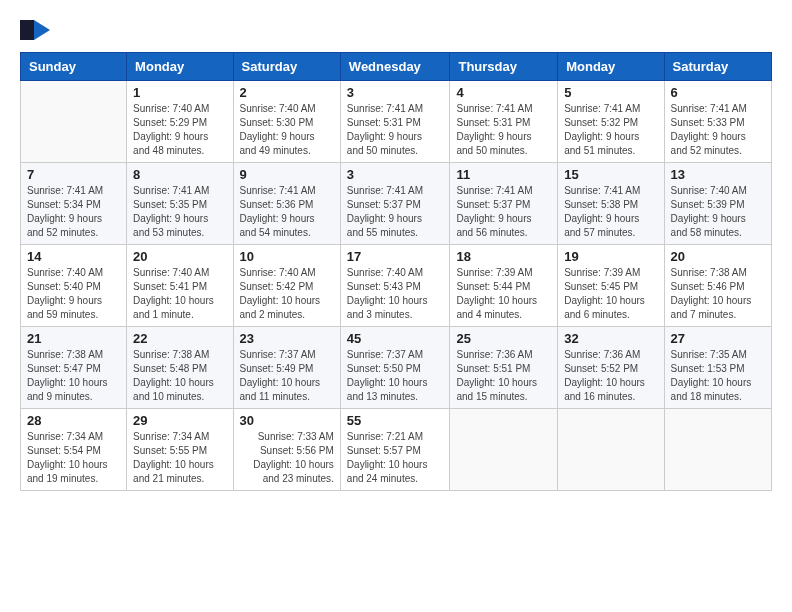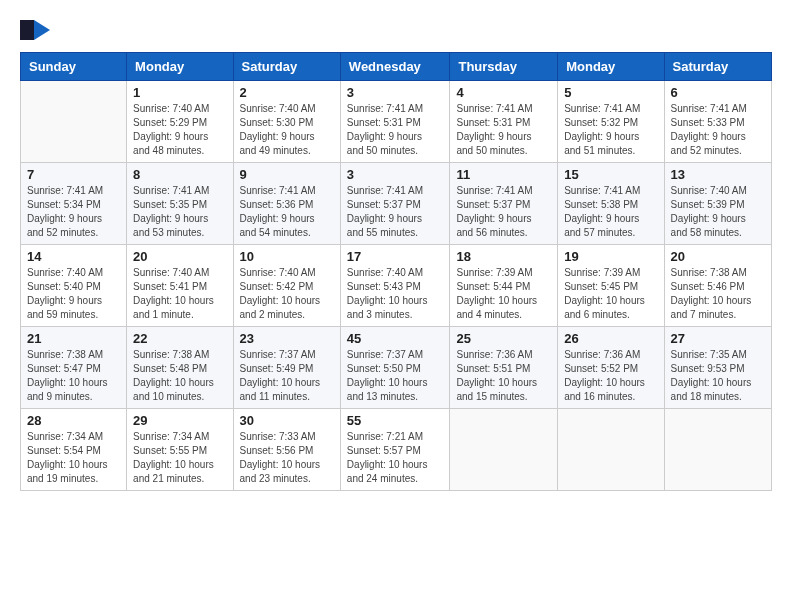--- a/index.html
+++ b/index.html
@@ -294,30 +294,30 @@
 and 13 minutes.</div>
         </td>
         <td>
           <span class="day-num">25</span>
           <div class="day-info" style="white-space: pre-line;">Sunrise: 7:36 AM
 Sunset: 5:51 PM
 Daylight: 10 hours
 and 15 minutes.</div>
         </td>
         <td>
-          <span class="day-num">26</span>
+          <span class="day-num">32</span>
           <div class="day-info" style="white-space: pre-line;">Sunrise: 7:36 AM
 Sunset: 5:52 PM
 Daylight: 10 hours
 and 16 minutes.</div>
         </td>
         <td>
           <span class="day-num">27</span>
           <div class="day-info" style="white-space: pre-line;">Sunrise: 7:35 AM
-Sunset: 9:53 PM
+Sunset: 1:53 PM
 Daylight: 10 hours
 and 18 minutes.</div>
         </td>
       </tr>
       <tr class="row-odd">
         <td>
           <span class="day-num">28</span>
           <div class="day-info" style="white-space: pre-line;">Sunrise: 7:34 AM
 Sunset: 5:54 PM
 Daylight: 10 hours
@@ -325,21 +325,21 @@
         </td>
         <td>
           <span class="day-num">29</span>
           <div class="day-info" style="white-space: pre-line;">Sunrise: 7:34 AM
 Sunset: 5:55 PM
 Daylight: 10 hours
 and 21 minutes.</div>
         </td>
         <td>
           <span class="day-num">30</span>
-          <div class="day-info" style="white-space: pre-line;">Sunrise: 7:33 AM
+          <div class="day-info" style="white-space: pre-line; text-align: right;">Sunrise: 7:33 AM
 Sunset: 5:56 PM
 Daylight: 10 hours
 and 23 minutes.</div>
         </td>
         <td>
           <span class="day-num">55</span>
           <div class="day-info" style="white-space: pre-line;">Sunrise: 7:21 AM
 Sunset: 5:57 PM
 Daylight: 10 hours
 and 24 minutes.</div>

